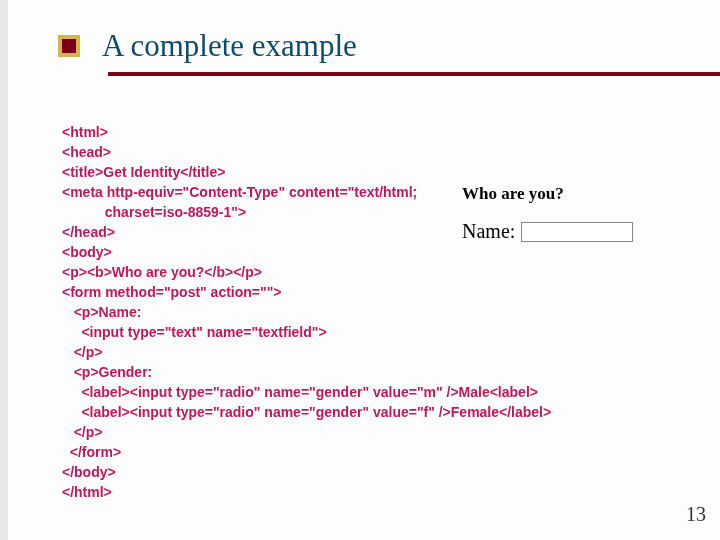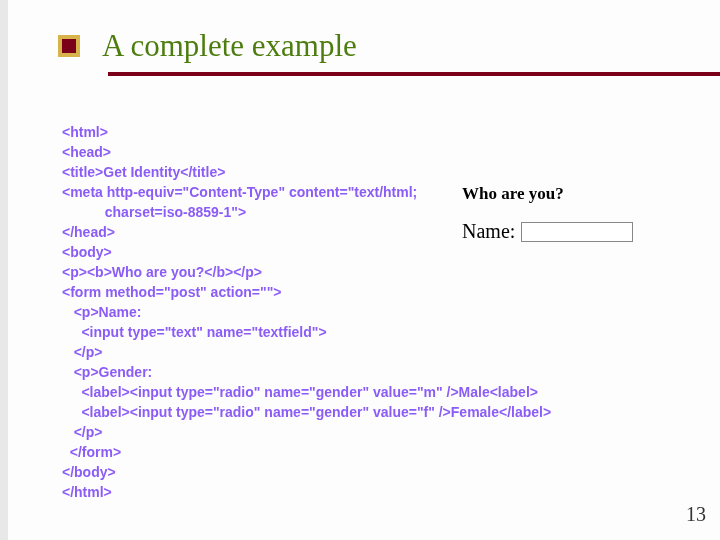--- a/index.html
+++ b/index.html
@@ -27,39 +27,39 @@
     width: 22px;
     height: 22px;
     background: #7a0019;
     border: 4px solid #d8b24a;
     margin-right: 22px;
     flex-shrink: 0;
   }
   .title-text {
     font-family: Georgia, 'Times New Roman', serif;
     font-size: 31px;
-    color: #4d7c0f;
+    color: #0c4a6e;
     font-weight: normal;
   }
   .title-underline {
     height: 4px;
     background: #7a0019;
     margin-left: 108px;
     margin-right: 0;
     width: calc(100% - 108px);
   }
   .content {
     padding: 46px 20px 0 62px;
     position: relative;
   }
   .code-block {
     font-family: Verdana, Geneva, sans-serif;
     font-size: 14px;
     font-weight: bold;
-    color: #8b5cf6;
+    color: #be185d;
     line-height: 1.43;
     white-space: pre;
     position: relative;
     z-index: 2;
   }
   .preview-box {
     position: absolute;
     right: 40px;
     top: 108px;
     width: 218px;

